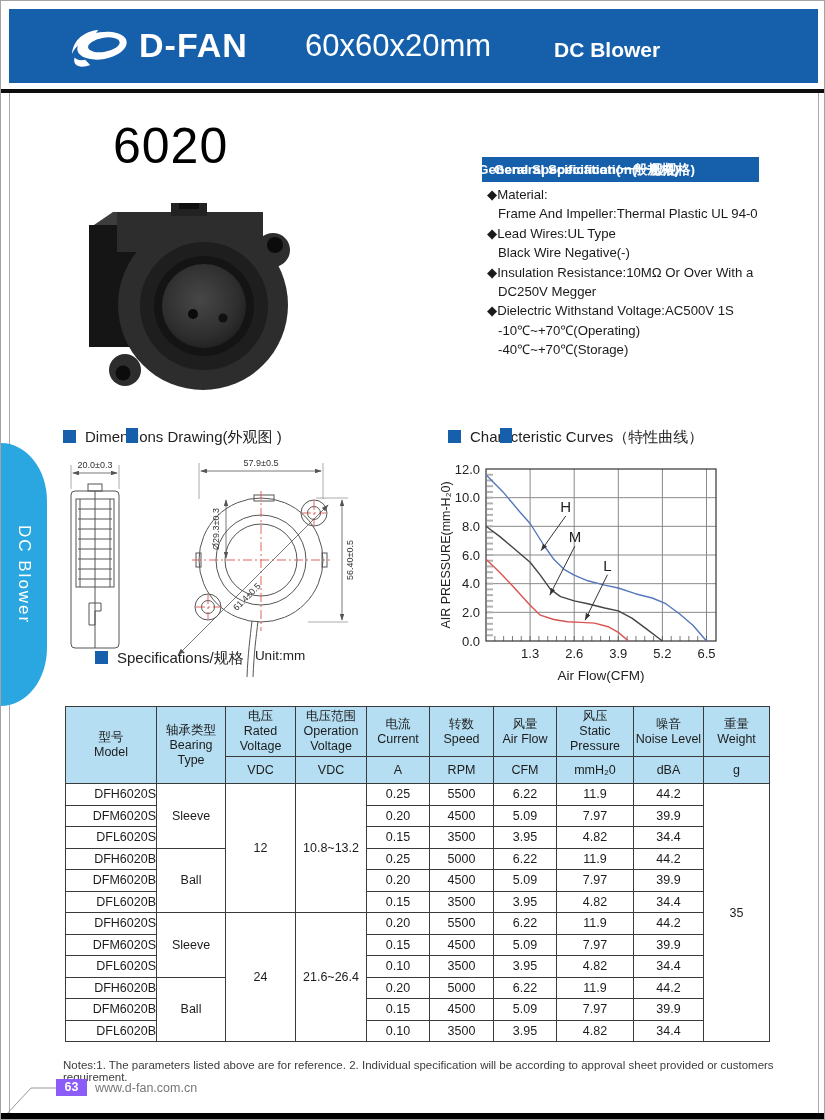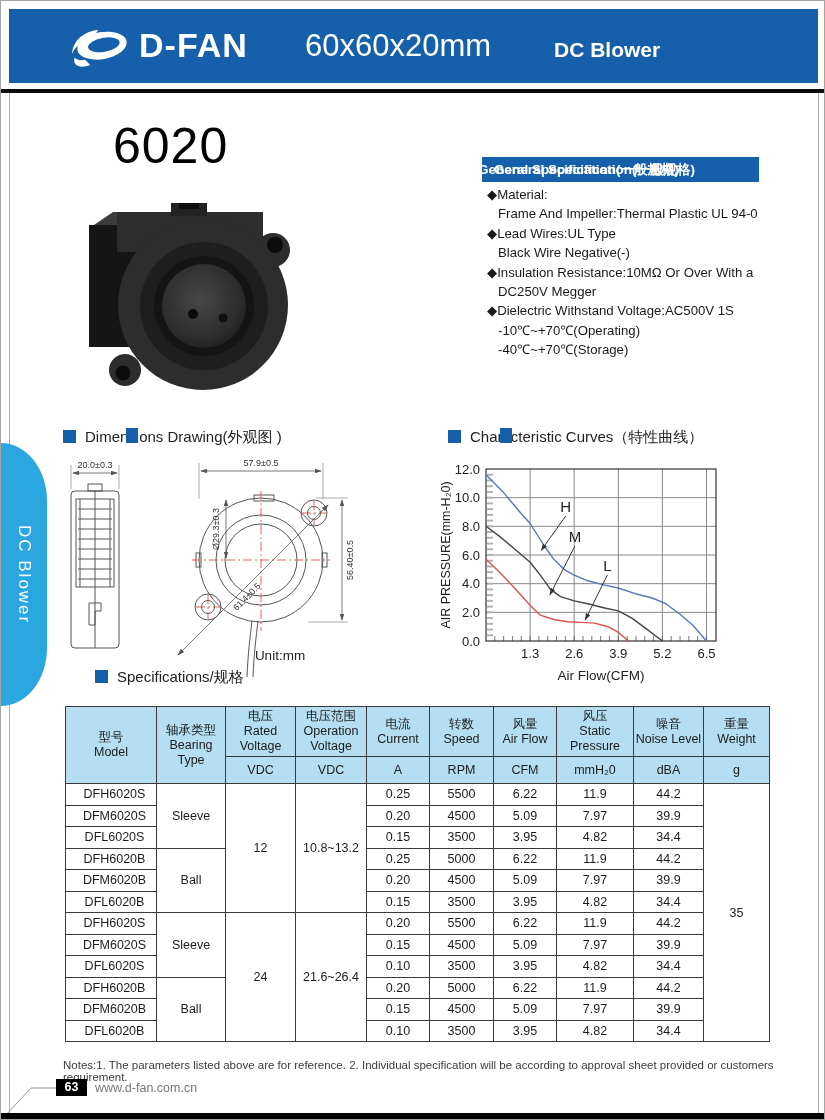--- a/index.html
+++ b/index.html
@@ -29,43 +29,43 @@
   .gen-title .ga { left:-4px; } .gen-title .gb { left:12px; }
   .gen-list { position:absolute; left:486px; top:184px; width:300px; font-size:13.2px; line-height:19.4px; color:#1a1a1a; }
   .gen-list .indent { padding-left:11px; }
 
   
   .sec-title { position:absolute; font-size:15px; color:#222; white-space:nowrap; }
   .sec-title .sq { display:inline-block; width:13px; height:13px; background:#1660ab; margin-right:9px; vertical-align:-1px; }
   .artifact { position:absolute; width:12px; height:15px; background:#1660ab; top:0; }
   #t-dims  { left:62px; top:427px; }
   #t-curve { left:447px; top:427px; }
-  #t-spec  { left:62px; top:667px;padding-left:32px; }
+  #t-spec  { left:62px; top:648px;padding-left:32px; }
 
   
   .side-tab { position:absolute; left:0; top:442px; width:46px; height:263px; background:#2aa7e1;
               border-top-right-radius:46px 58px; border-bottom-right-radius:46px 58px;
               display:flex; align-items:center; justify-content:center; }
   .side-tab span { writing-mode:vertical-rl; color:#fff; font-size:17px; letter-spacing:2px; }
 
   .dims-svg  { position:absolute; left:55px;  top:452px; }
   .chart-svg { position:absolute; left:437px; top:450px; }
   svg text { font-family:"Liberation Sans", sans-serif; }
 
   
   .spec-table { position:absolute; left:64px; top:705px; border-collapse:collapse; table-layout:fixed; width:704px; }
   .spec-table th, .spec-table td { border:1px solid #3a3a3a; font-size:12.5px; font-weight:normal; color:#1c1c1c; text-align:center; vertical-align:middle; }
   .spec-table thead th { background:#b5def2; line-height:15px; }
   .spec-table .hrow1 { height:50px; }
   .spec-table .hrow2 { height:27px; }
   .spec-table tbody tr { height:21.5px; }
-  .spec-table td.model { text-align:center; padding-left:7px; }
+  .spec-table td.model { text-align:right; padding-left:7px; }
 
   .notes { position:absolute; left:62px; top:1058px; width:730px; font-size:11.5px; color:#3c3c3c; }
-  .page-badge { position:absolute; left:55px; top:1078px; width:31px; height:17px; background:#000000; color:#fff;
+  .page-badge { position:absolute; left:55px; top:1078px; width:31px; height:17px; background:#8b5cf6; color:#fff;
                 font-size:12.5px; font-weight:bold; text-align:center; line-height:17px; }
   .website { position:absolute; left:94px; top:1080px; font-size:12.5px; color:#777; }
   .corner-svg { position:absolute; left:0; top:1078px; }
 </style>
 </head>
 <body>
 
 <div class="page">
 
   <div class="header-bar">

